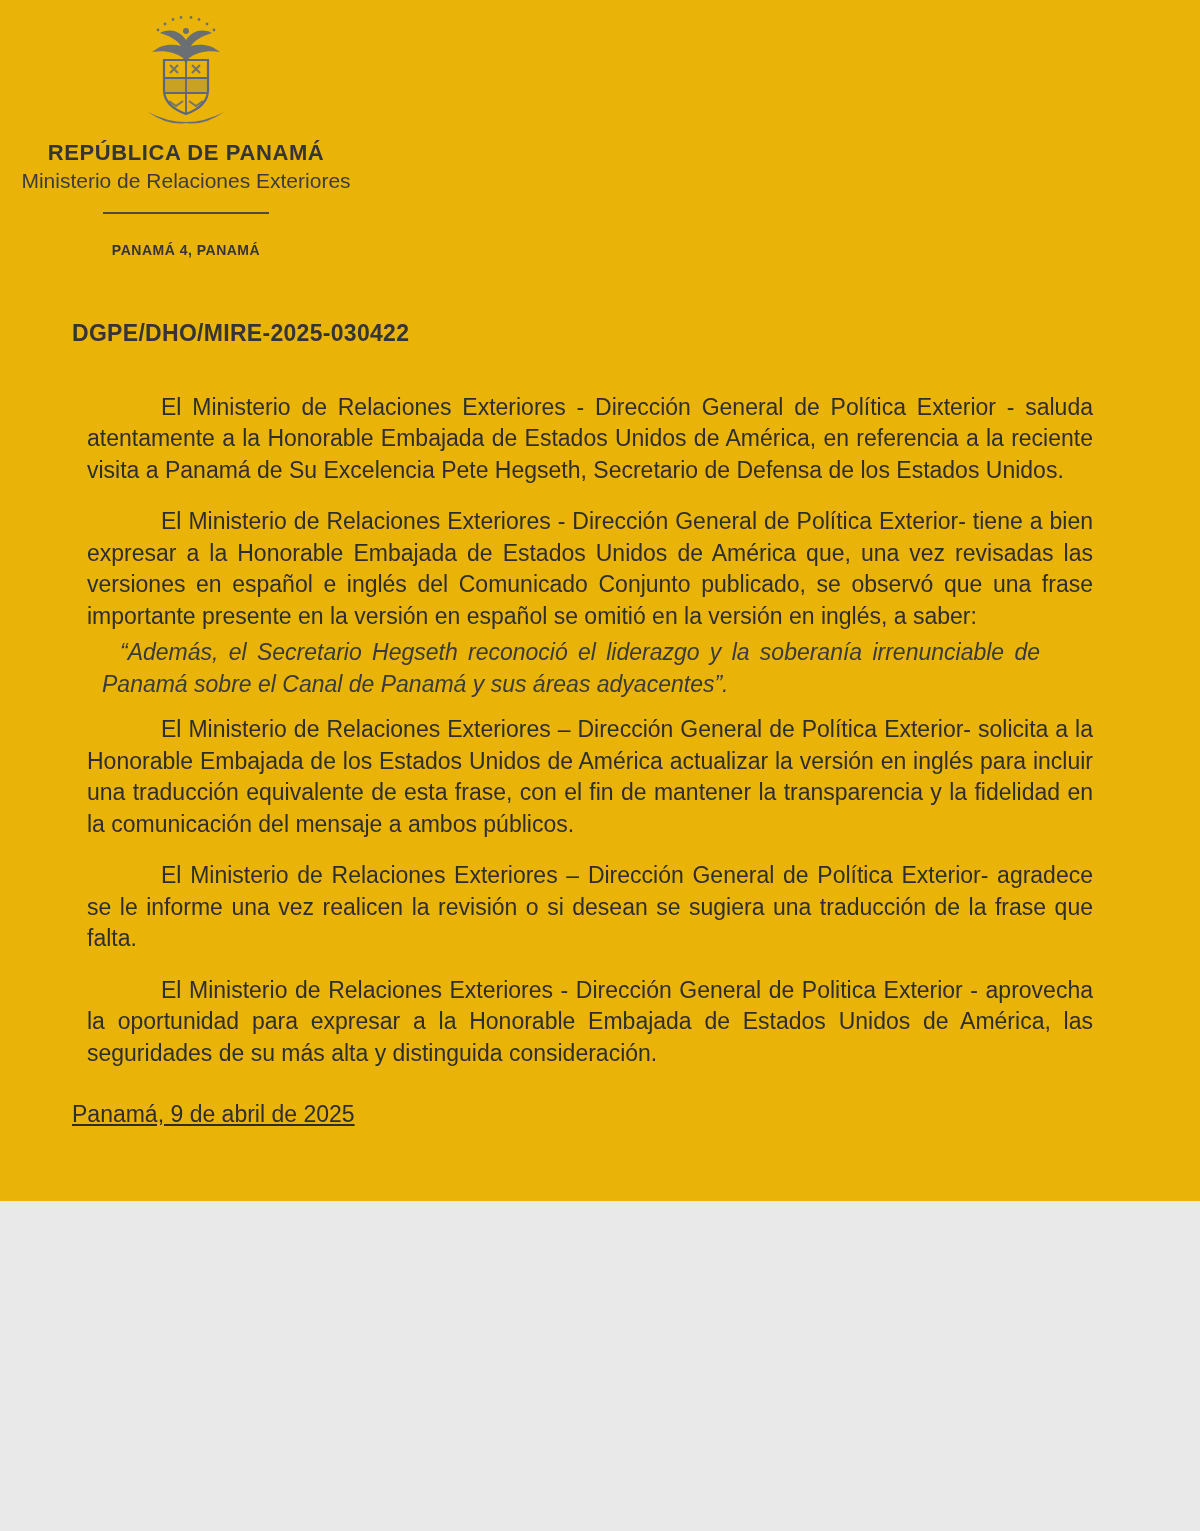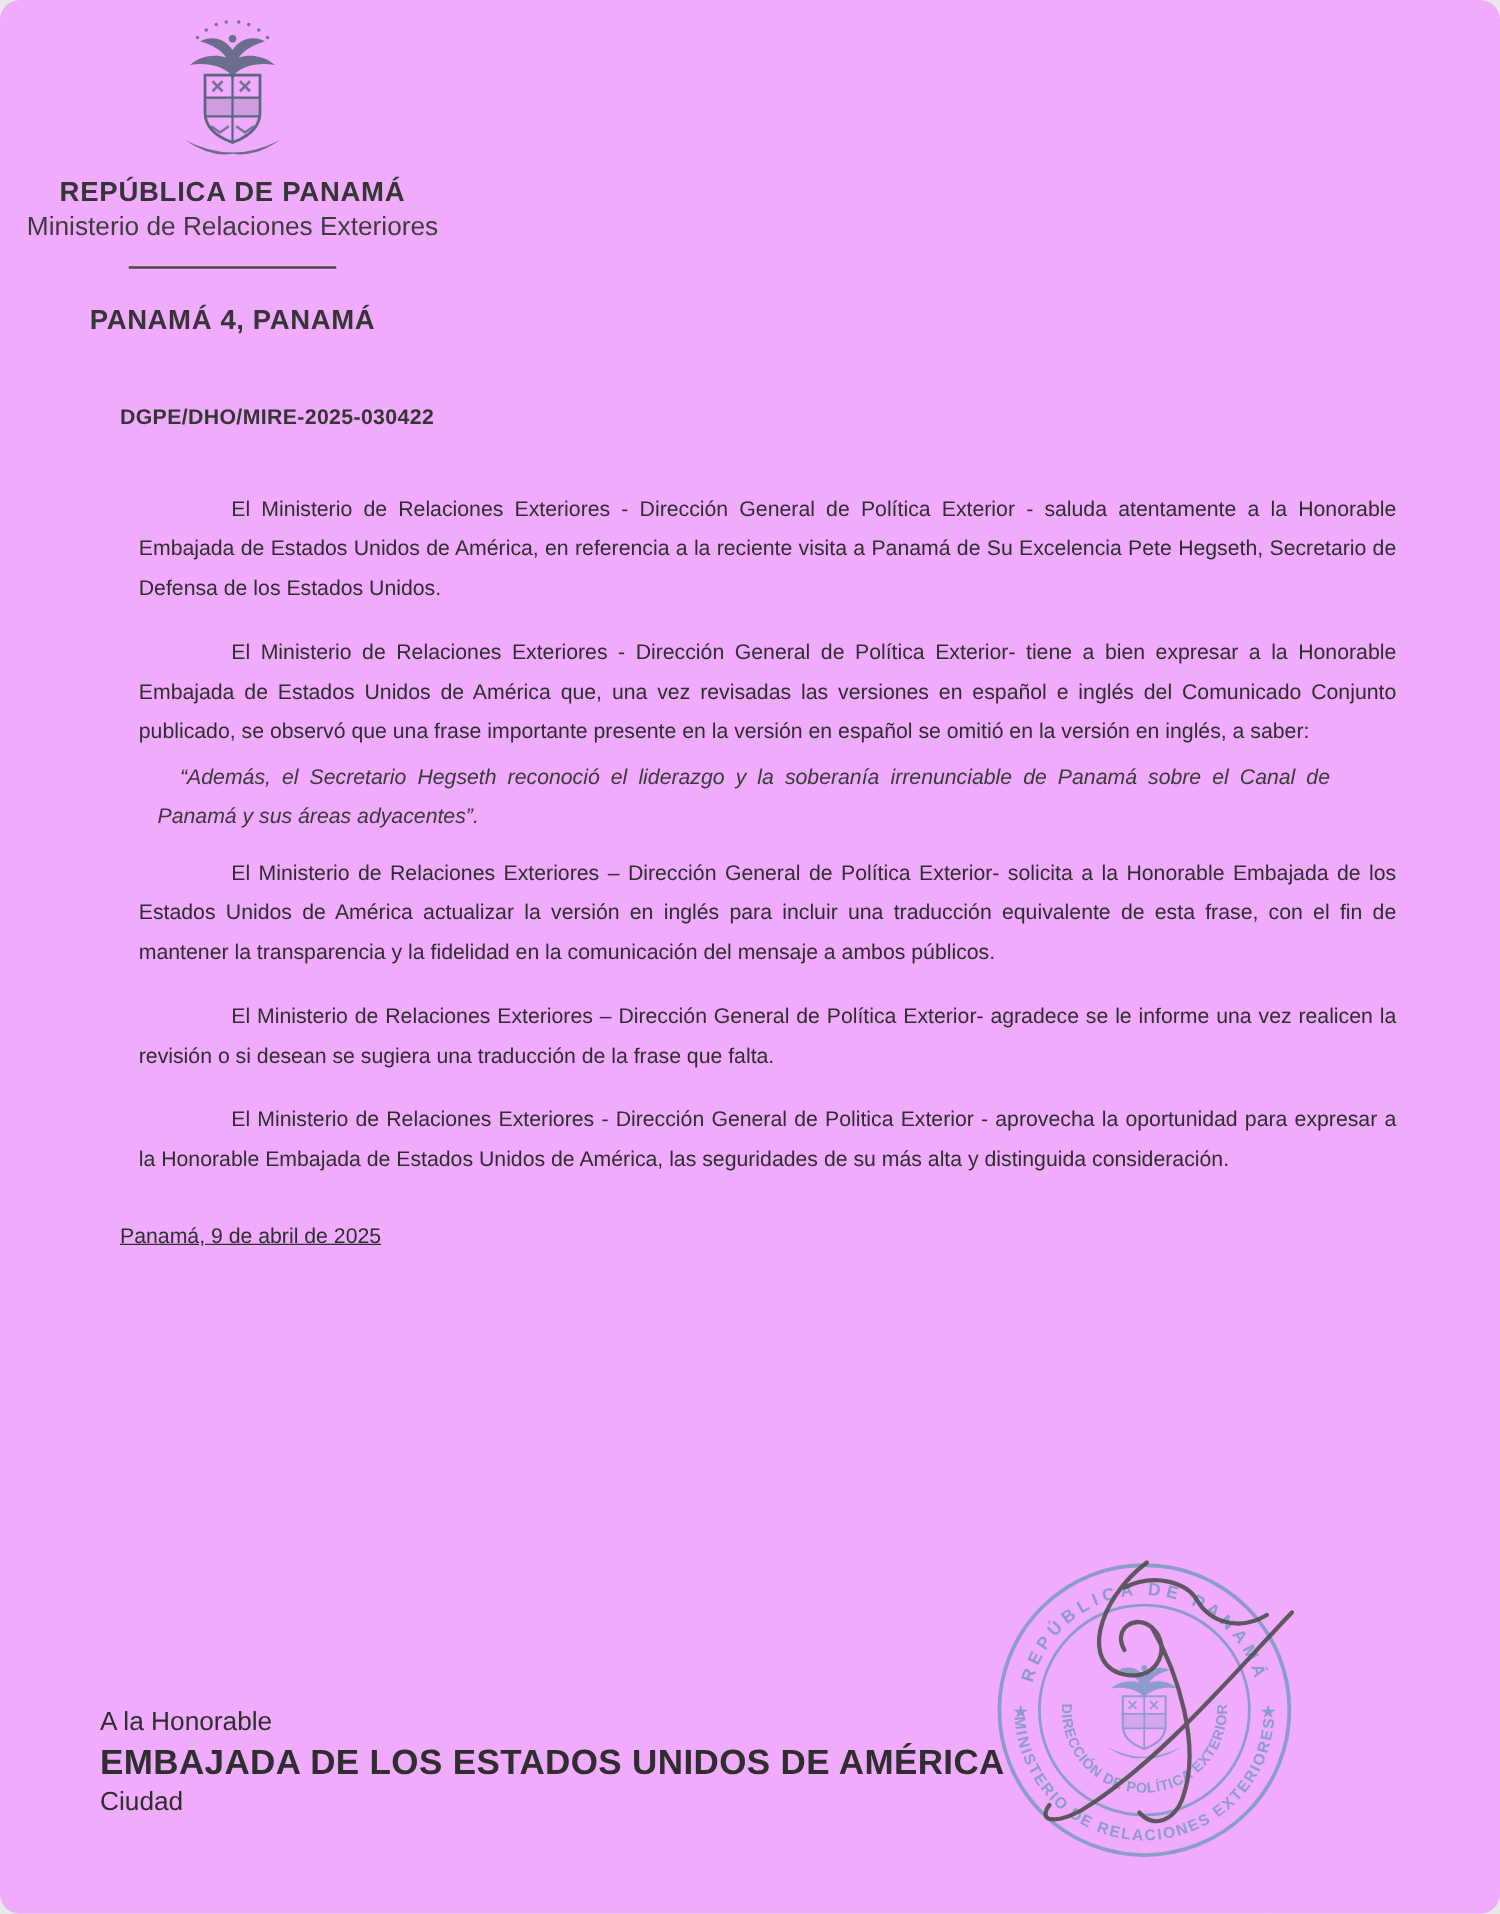--- a/index.html
+++ b/index.html
@@ -1,25 +1,24 @@
 <!DOCTYPE html>
 <html><head>
 <meta charset="utf-8">
 <style>
   html, body { margin: 0; padding: 0; background: #e9e9e9; }
   .page {
     position: relative;
     width: 1200px;
-    height: 1531px;
+    height: 1201px;
     margin: 0 auto;
-    background: #f0abfc;
+    background: #eab308;
     font-family: "Liberation Sans", sans-serif;
     color: #2e2e2e;
     overflow: hidden;
-    border-radius: 16px;
   }
 
   
   .header-block {
     position: absolute;
     left: 0;
     top: 10px;
     width: 372px;
     text-align: center;
   }
@@ -38,33 +37,33 @@
     color: #3c3c3c;
   }
   .header-rule {
     width: 166px;
     height: 0;
     border-top: 2px solid #4a4a4a;
     margin: 19px auto 0;
   }
   .city-line {
     font-weight: bold;
-    font-size: 22px;
+    font-size: 14px;
     letter-spacing: 0.5px;
     margin-top: 28px;
     color: #353535;
   }
 
   
   .body-block {
     position: absolute;
-    left: 96px;
+    left: 72px;
     top: 318px;
     width: 1036px;
-    font-size: 17px;
+    font-size: 23px;
     line-height: 31.5px;
     text-align: justify;
   }
   .ref-number {
     font-weight: bold;
     letter-spacing: 0.3px;
     margin: 0 0 42px;
     text-align: left;
     color: #353535;
   }

